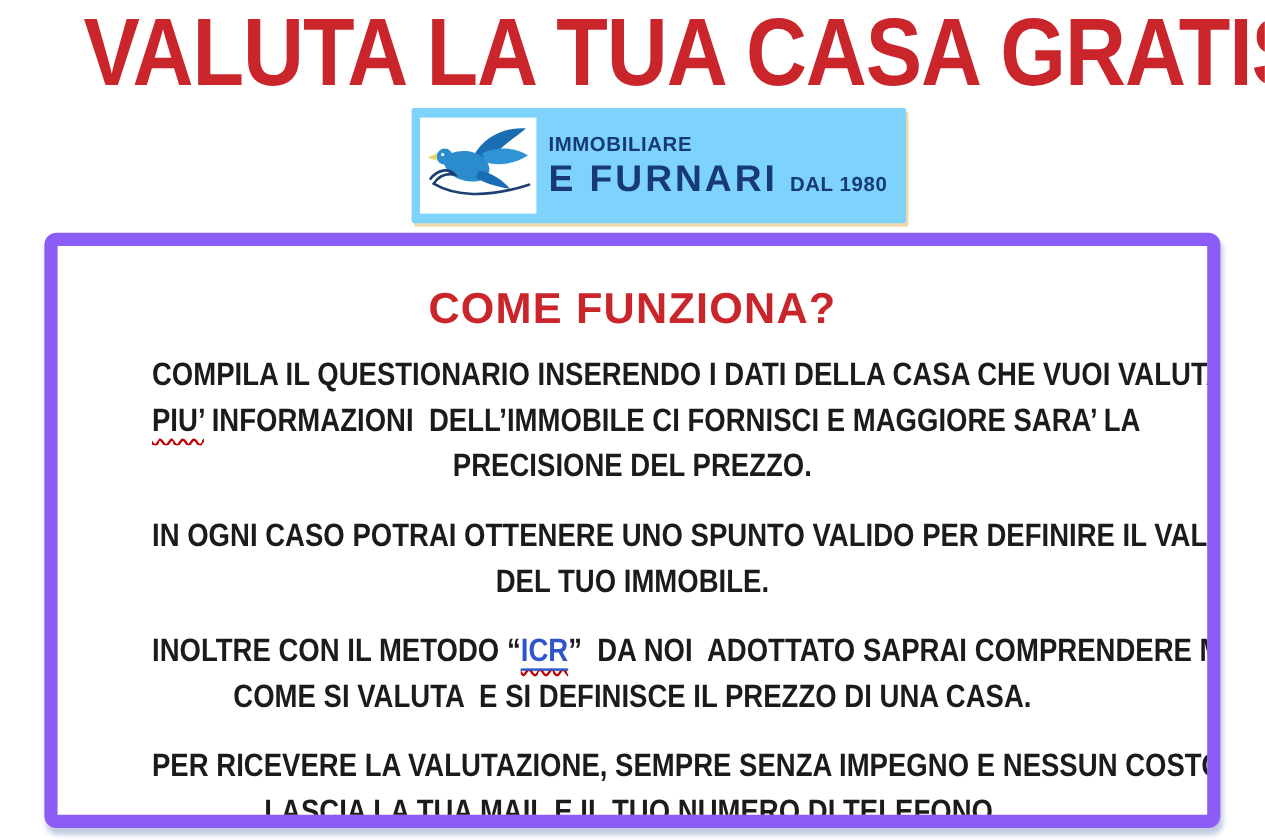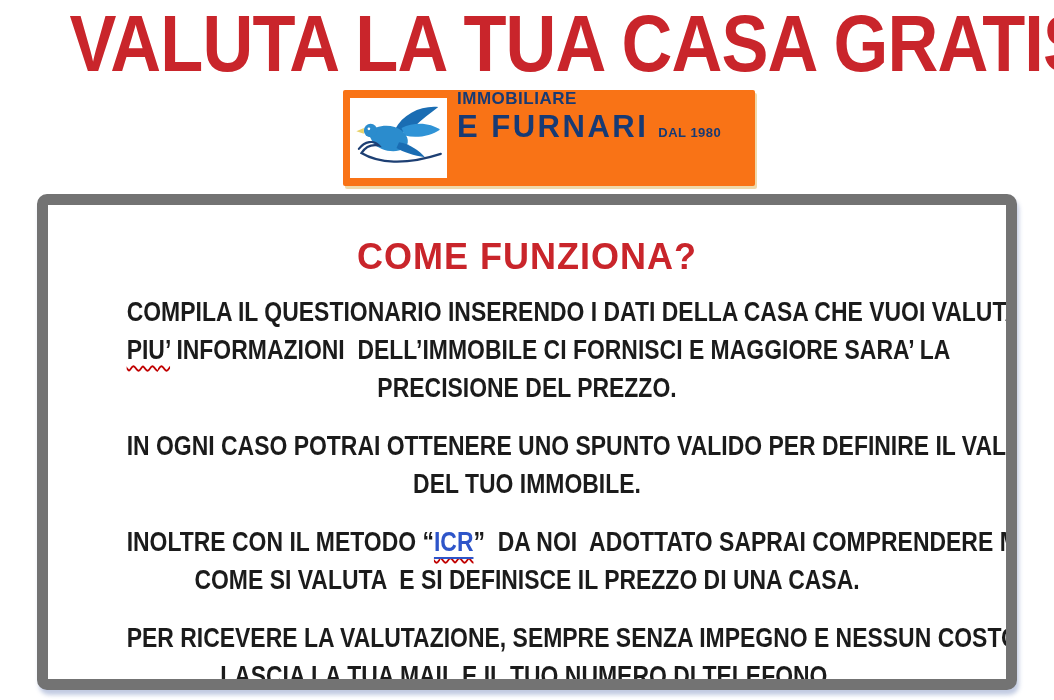--- a/index.html
+++ b/index.html
@@ -36,25 +36,25 @@
     transform-origin: 50% 50%;
   }
 
   
   .logo {
     width: 412px;
     height: 96px;
     margin: 4px auto 0;
     position: relative;
     left: 22px;
-    background: #f97316;
+    background: #7dd3fc;
     box-shadow: 2px 3px 0 rgba(225, 185, 100, 0.55);
     border-radius: 2px;
     display: flex;
-    align-items: flex-start;
+    align-items: center;
     padding: 0;
     box-sizing: border-box;
   }
   .logo-bird-box {
     width: 97px;
     height: 80px;
     background: #ffffff;
     margin: 8px 10px 8px 7px;
     flex: 0 0 auto;
     display: flex;
@@ -79,33 +79,33 @@
     letter-spacing: 2.5px;
     margin-bottom: 5px;
     white-space: nowrap;
   }
   .logo-name-row {
     display: flex;
     align-items: baseline;
     white-space: nowrap;
   }
   .logo-since {
-    font-size: 13px;
+    font-size: 17px;
     font-weight: bold;
     letter-spacing: 0.5px;
     margin-left: 10px;
   }
 
   
   .info-box {
     width: 980px;
     margin: 8px auto 0;
     box-sizing: border-box;
     height: 496px;
-    border: 11px solid #737373;
+    border: 11px solid #8b5cf6;
     border-radius: 10px;
     background: #ffffff;
     box-shadow: 2px 5px 4px rgba(120, 140, 190, 0.45);
     text-align: center;
     padding: 18px 8px 0;
     overflow: hidden;
   }
   .box-heading {
     margin: 14px 0 16px;
     font-size: 36px;

